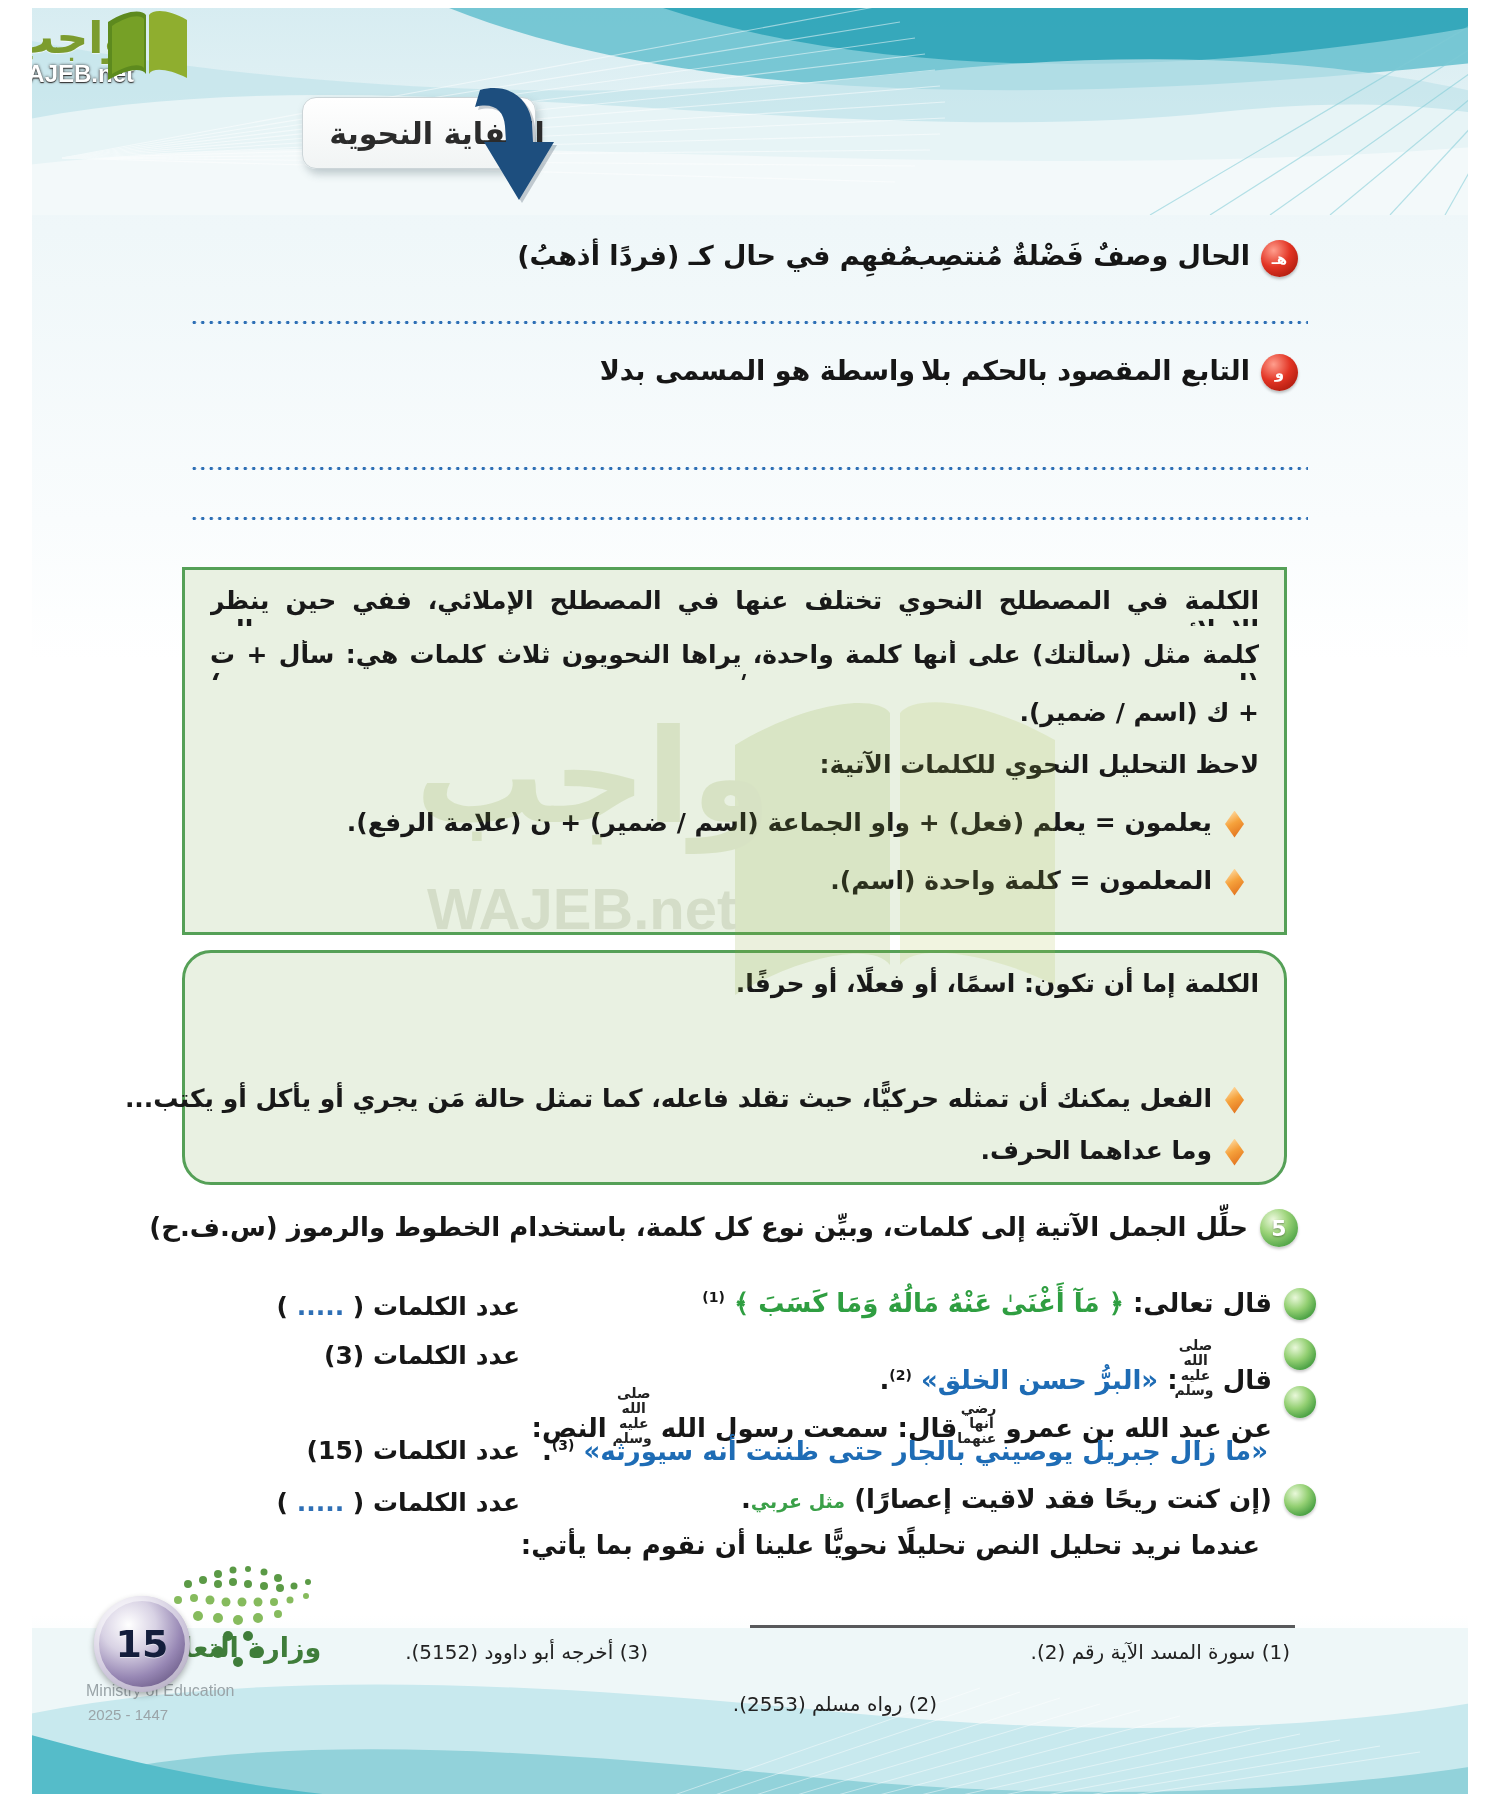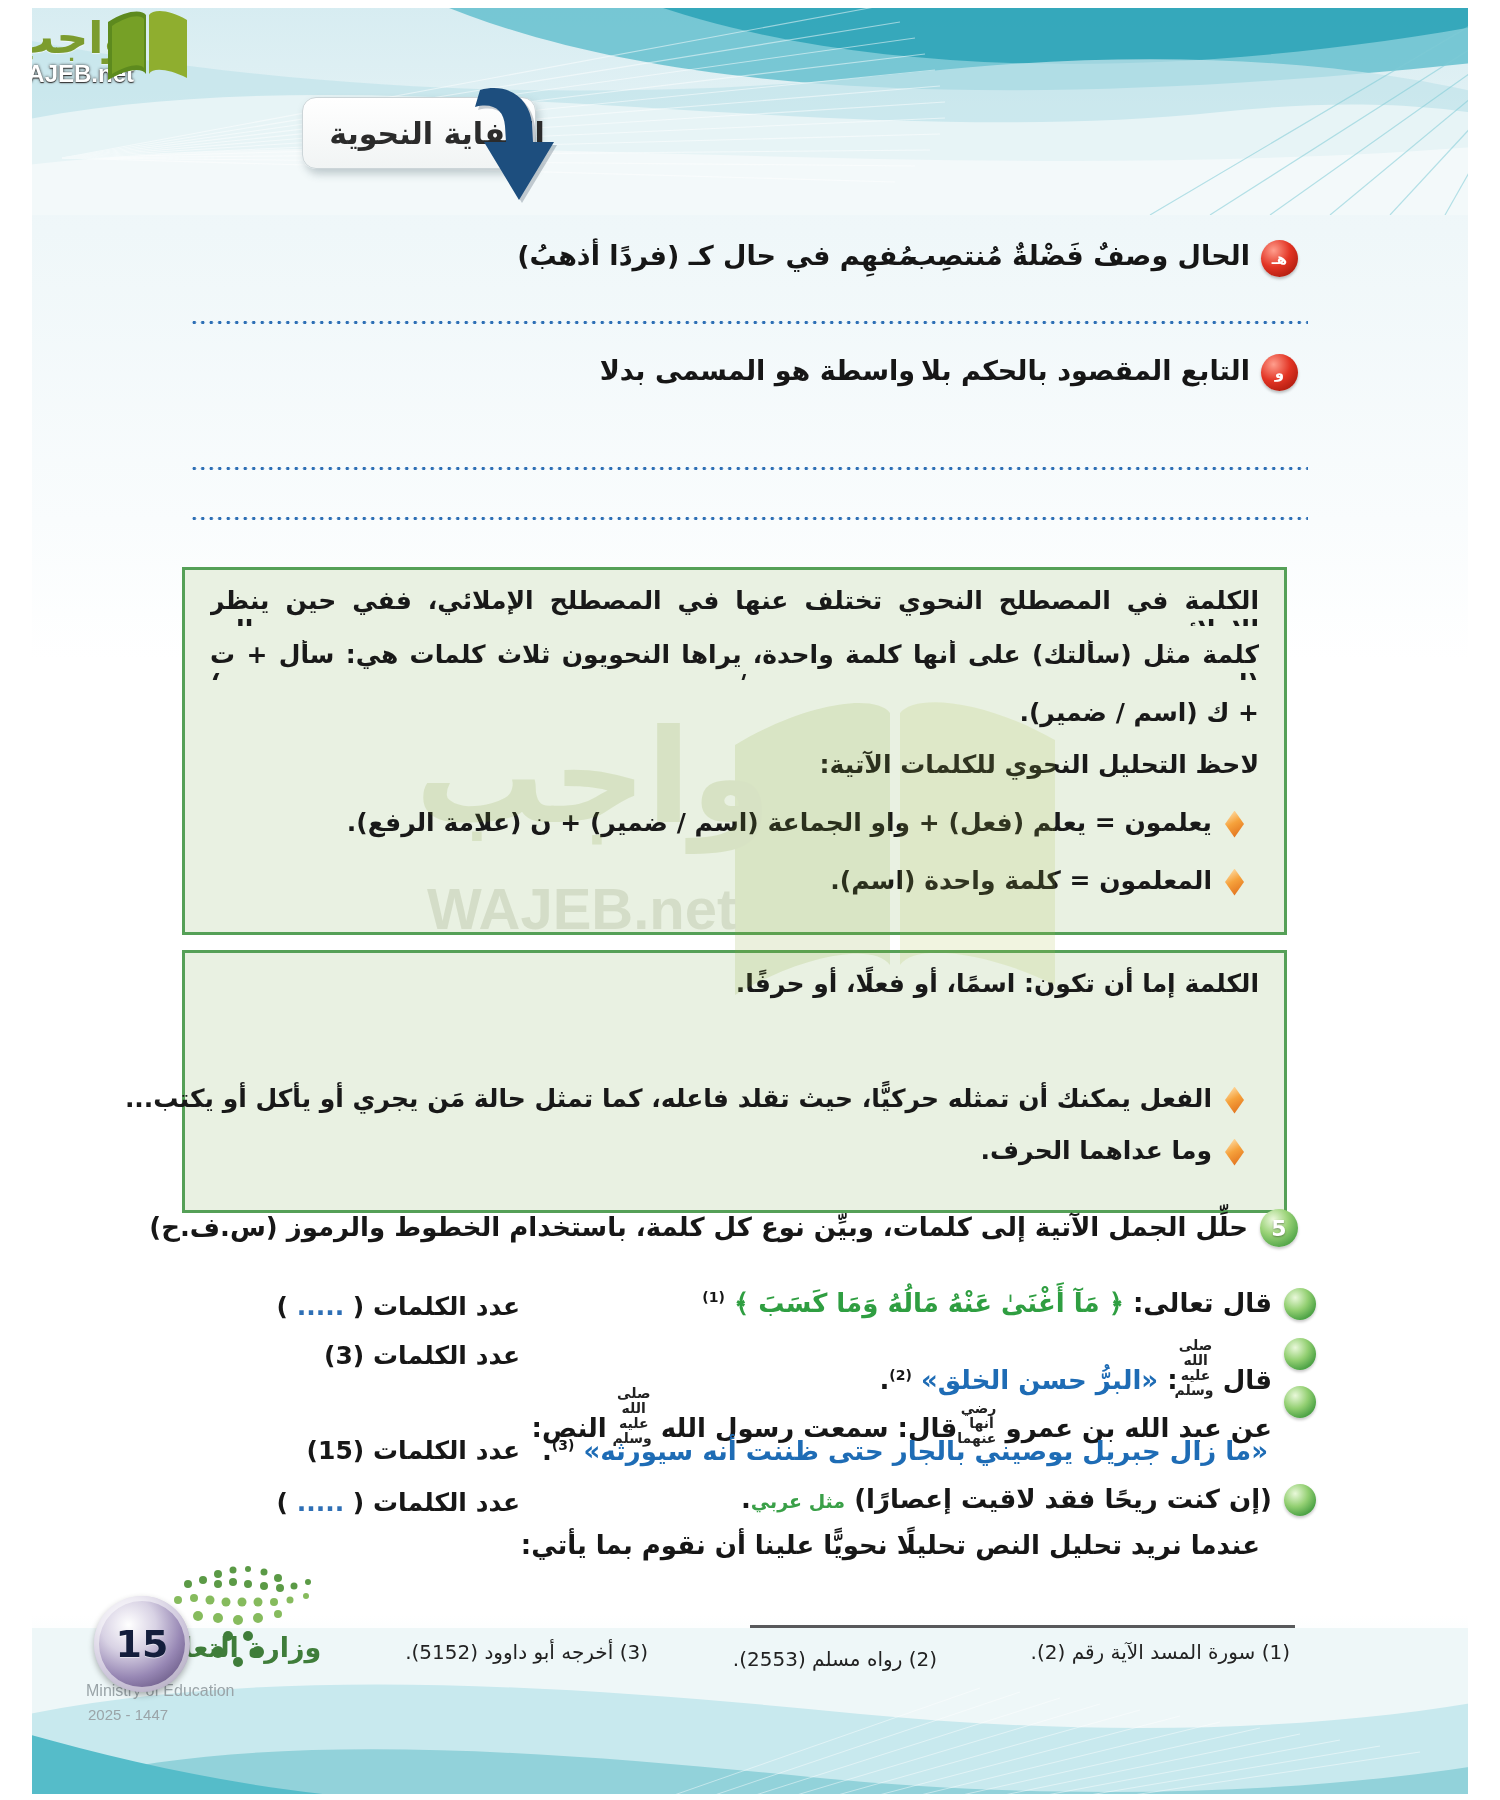--- a/index.html
+++ b/index.html
@@ -176,21 +176,21 @@
     <div class="bline" style="top:128px;right:25px;">+ ك (اسم / ضمير).</div>
     <div class="bline" style="top:180px;right:25px;">لاحظ التحليل النحوي للكلمات الآتية:</div>
     <div class="bline" style="top:238px;right:40px;">
       <span class="diamond"></span><span>يعلمون = يعلم (فعل) + واو الجماعة (اسم / ضمير) + ن (علامة الرفع).</span>
     </div>
     <div class="bline" style="top:296px;right:40px;">
       <span class="diamond"></span><span>المعلمون = كلمة واحدة (اسم).</span>
     </div>
   </div>
 
-  <div class="gbox" style="top:950px;height:263px;">
+  <div class="gbox" style="top:950px;height:235px;border-radius:29px;">
     <div class="bline" style="top:16px;right:25px;">الكلمة إما أن تكون: اسمًا، أو فعلًا، أو حرفًا.</div>
     <div class="bline" style="top:131px;right:40px;">
       <span class="diamond"></span><span>الفعل يمكنك أن تمثله حركيًّا، حيث تقلد فاعله، كما تمثل حالة مَن يجري أو يأكل أو يكتب...</span>
     </div>
     <div class="bline" style="top:183px;right:40px;">
       <span class="diamond"></span><span>وما عداهما الحرف.</span>
     </div>
   </div>
 
   <div class="qnum">
@@ -246,21 +246,21 @@
     <span class="tagtext">مثل عربي</span><span>.</span>
   </div>
   <div class="count" style="top:1488px;">
     <span>عدد الكلمات ( </span><span class="bluedots">.....</span><span> )</span>
   </div>
 
   <div class="xrow z3" style="right:240px;top:1530px;">عندما نريد تحليل النص تحليلًا نحويًّا علينا أن نقوم بما يأتي:</div>
 
   <div class="fnline"></div>
   <div class="fnote" style="right:210px;top:1640px;">(1) سورة المسد الآية رقم (2).</div>
-  <div class="fnote" style="right:563px;top:1647px;margin-left:16px;">(2) رواه مسلم (2553).</div>
+  <div class="fnote" style="right:563px;top:1692px;margin-left:16px;">(2) رواه مسلم (2553).</div>
   <div class="fnote" style="right:852px;top:1640px;">(3) أخرجه أبو داوود (5152).</div>
 
   <svg class="abs z3" style="left:70px;top:1566px;" width="250" height="104" viewBox="0 0 250 104">
     <g fill="#5b9a46">
       <circle cx="148" cy="8" r="4"></circle>
         <circle cx="163" cy="4" r="3.5"></circle>
         <circle cx="178" cy="3" r="3"></circle>
         <circle cx="194" cy="6" r="3.5"></circle>
         <circle cx="208" cy="12" r="4"></circle>
       <circle cx="118" cy="18" r="4"></circle>

